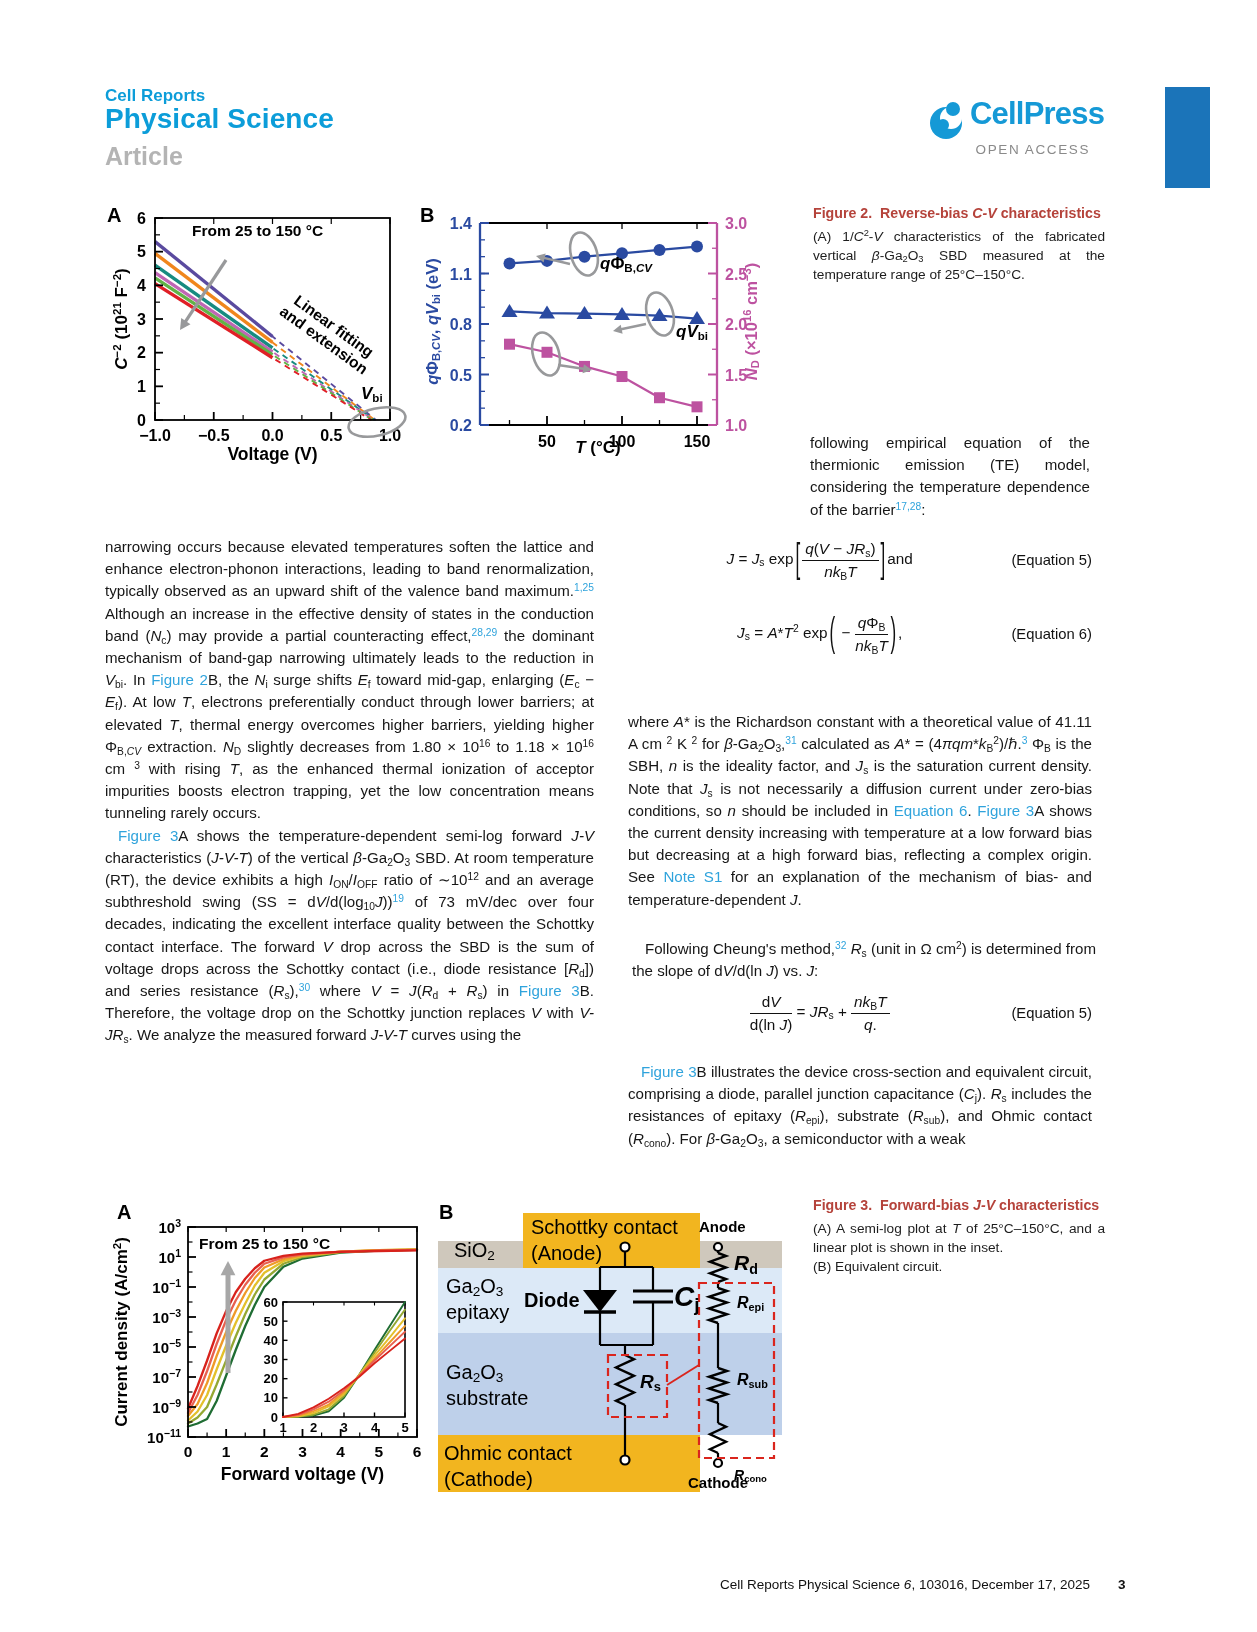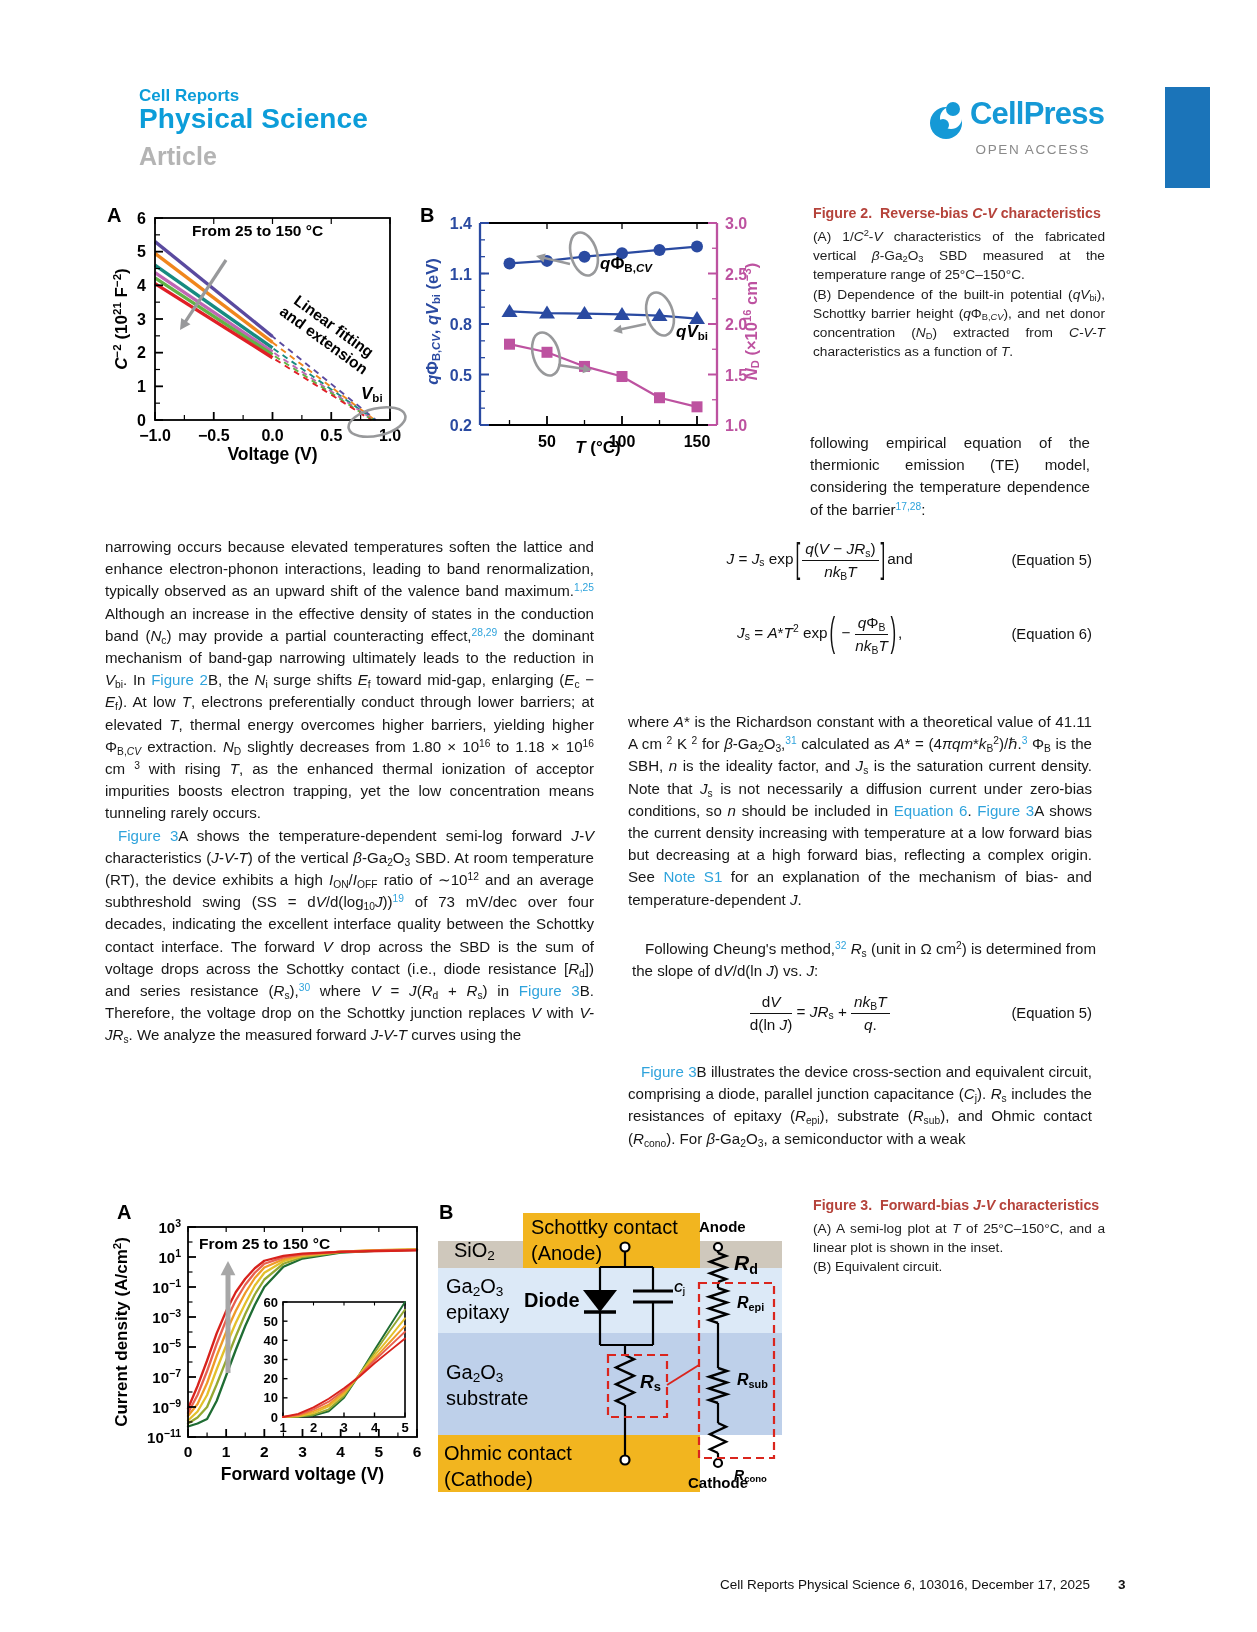--- a/index.html
+++ b/index.html
@@ -31,21 +31,21 @@
   .cp-name{color:#1599d6;font-weight:bold;font-size:31px;letter-spacing:-0.8px;}
   .oa{color:#8a8a8a;font-size:13.5px;letter-spacing:1.6px;}
   .foot{font-size:13.5px;color:#111;}
   svg text{font-family:"Liberation Sans",sans-serif;}
 </style>
 </head>
 <body>
 
 <div class="page">
 
-  <div class="abs" style="left:105px;top:86px;margin-left:34px;">
+  <div class="abs" style="left:105px;top:86px;">
     <div class="j1">Cell Reports</div>
     <div class="j2" style="margin-top:-3px;">Physical Science</div>
     <div class="article" style="margin-top:7px;">Article</div>
   </div>
 
   <div class="abs" style="left:925px;top:97px;width:46px;height:46px;">
     <svg width="46" height="46" viewBox="0 0 46 46">
       <circle cx="21" cy="26" r="16" fill="#1599d6"></circle>
       <circle cx="26" cy="21" r="11" fill="#ffffff"></circle>
       <circle cx="28" cy="12" r="7" fill="#1599d6"></circle>
@@ -209,21 +209,20 @@
     <div class="lbl" style="left:-93px;top:114px;width:250px;text-align:center;transform:rotate(-90deg);font-weight:bold;font-size:16.5px;color:#2a4aa1;"><i>q</i>Φ<sub>B,<i>CV</i></sub>, <i>qV</i><sub>bi</sub> (eV)</div>
     <div class="lbl" style="left:236px;top:114px;width:230px;text-align:center;transform:rotate(-90deg);font-weight:bold;font-size:16.5px;color:#bd52a0;"><i>N</i><sub>D</sub> (×10<sup>16</sup> cm<sup>−3</sup>)</div>
     <div class="lbl" style="left:138px;top:240px;width:120px;text-align:center;font-weight:bold;font-size:17px;"><i>T</i> (°C)</div>
     <div class="lbl" style="left:200px;top:56px;font-weight:bold;font-size:17px;text-align:right;"><i>q</i>Φ<sub>B,<i>CV</i></sub></div>
     <div class="lbl" style="left:276px;top:124px;font-weight:bold;font-size:17px;"><i>qV</i><sub>bi</sub></div>
   </div>
 
   <div class="abs" style="left:813px;top:204px;width:292px;">
     <div class="cap-title">Figure 2.&nbsp; Reverse-bias <i>C-V</i> characteristics</div>
     <div class="cap">(A) 1/<i>C</i><sup>2</sup>-<i>V</i> characteristics of the fabricated vertical <i>β</i>-Ga<sub>2</sub>O<sub>3</sub> SBD measured at the temperature range of 25°C–150°C.</div>
-    <div class="cap">(B) Dependence of the built-in potential (<i>qV</i><sub>bi</sub>), Schottky barrier height (<i>q</i>Φ<sub>B,<i>CV</i></sub>), and net donor concentration (<i>N</i><sub>D</sub>) extracted from <i>C-V-T</i> characteristics as a function of <i>T</i>.</div>
   </div>
 
   <div class="abs para" style="left:105px;top:536px;width:489px;">
     <p>narrowing occurs because elevated temperatures soften the lattice and enhance electron-phonon interactions, leading to band renormalization, typically observed as an upward shift of the valence band maximum.<sup class="lk">1,25</sup> Although an increase in the effective density of states in the conduction band (<i>N</i><sub>c</sub>) may provide a partial counteracting effect,<sup class="lk">28,29</sup> the dominant mechanism of band-gap narrowing ultimately leads to the reduction in <i>V</i><sub>bi</sub>. In <span class="lk">Figure 2</span>B, the <i>N</i><sub>i</sub> surge shifts <i>E</i><sub>f</sub> toward mid-gap, enlarging (<i>E</i><sub>c</sub> − <i>E</i><sub>f</sub>). At low <i>T</i>, electrons preferentially conduct through lower barriers; at elevated <i>T</i>, thermal energy overcomes higher barriers, yielding higher Φ<sub>B,<i>CV</i></sub> extraction. <i>N</i><sub>D</sub> slightly decreases from 1.80 × 10<sup>16</sup> to 1.18 × 10<sup>16</sup> cm <sup>3</sup> with rising <i>T</i>, as the enhanced thermal ionization of acceptor impurities boosts electron trapping, yet the low concentration means tunneling rarely occurs.</p>
     <p class="ind"><span class="lk">Figure 3</span>A shows the temperature-dependent semi-log forward <i>J-V</i> characteristics (<i>J-V-T</i>) of the vertical <i>β</i>-Ga<sub>2</sub>O<sub>3</sub> SBD. At room temperature (RT), the device exhibits a high <i>I</i><sub>ON</sub>/<i>I</i><sub>OFF</sub> ratio of ∼10<sup>12</sup> and an average subthreshold swing (SS = d<i>V</i>/d(log<sub>10</sub><i>J</i>))<sup class="lk">19</sup> of 73 mV/dec over four decades, indicating the excellent interface quality between the Schottky contact interface. The forward <i>V</i> drop across the SBD is the sum of voltage drops across the Schottky contact (i.e., diode resistance [<i>R</i><sub>d</sub>]) and series resistance (<i>R</i><sub>s</sub>),<sup class="lk">30</sup> where <i>V</i> = <i>J</i>(<i>R</i><sub>d</sub> + <i>R</i><sub>s</sub>) in <span class="lk">Figure 3</span>B. Therefore, the voltage drop on the Schottky junction replaces <i>V</i> with <i>V-JR</i><sub>s</sub>. We analyze the measured forward <i>J-V-T</i> curves using the</p>
   </div>
 
   <div class="abs para" style="left:810px;top:432px;width:280px;">
     <p>following empirical equation of the thermionic emission (TE) model, considering the temperature dependence of the barrier<sup class="lk">17,28</sup>:</p>
   </div>
@@ -399,21 +398,21 @@
     <div class="lbl" style="left:106px;top:21px;font-size:20px;">Schottky contact</div>
     <div class="lbl" style="left:106px;top:47px;font-size:20px;">(Anode)</div>
     <div class="lbl" style="left:29px;top:44px;font-size:20px;">SiO<sub>2</sub></div>
     <div class="lbl" style="left:21px;top:80px;font-size:20px;">Ga<sub>2</sub>O<sub>3</sub></div>
     <div class="lbl" style="left:21px;top:106px;font-size:20px;">epitaxy</div>
     <div class="lbl" style="left:21px;top:166px;font-size:20px;">Ga<sub>2</sub>O<sub>3</sub></div>
     <div class="lbl" style="left:21px;top:192px;font-size:20px;">substrate</div>
     <div class="lbl" style="left:19px;top:247px;font-size:20px;">Ohmic contact</div>
     <div class="lbl" style="left:19px;top:273px;font-size:20px;">(Cathode)</div>
     <div class="lbl" style="left:99px;top:94px;font-size:20px;font-weight:bold;">Diode</div>
-    <div class="lbl" style="left:249px;top:86px;font-size:12px;font-weight:bold;"><i>C</i><sub>j</sub></div>
+    <div class="lbl" style="left:249px;top:86px;font-size:28px;font-weight:bold;"><i>C</i><sub>j</sub></div>
     <div class="lbl" style="left:215px;top:176px;font-size:19px;font-weight:bold;"><i>R</i><sub>s</sub></div>
     <div class="lbl" style="left:274px;top:23px;font-size:15px;font-weight:bold;">Anode</div>
     <div class="lbl" style="left:309px;top:56px;font-size:21px;font-weight:bold;"><i>R</i><sub>d</sub></div>
     <div class="lbl" style="left:312px;top:99px;font-size:16px;font-weight:bold;"><i>R</i><sub>epi</sub></div>
     <div class="lbl" style="left:312px;top:176px;font-size:16px;font-weight:bold;"><i>R</i><sub>sub</sub></div>
     <div class="lbl" style="left:309px;top:227px;font-size:14px;font-weight:bold;margin-top:45px;"><i>R</i><sub>cono</sub></div>
     <div class="lbl" style="left:263px;top:279px;font-size:15px;font-weight:bold;">Cathode</div>
   </div>
 
   <div class="abs" style="left:813px;top:1196px;width:292px;">

